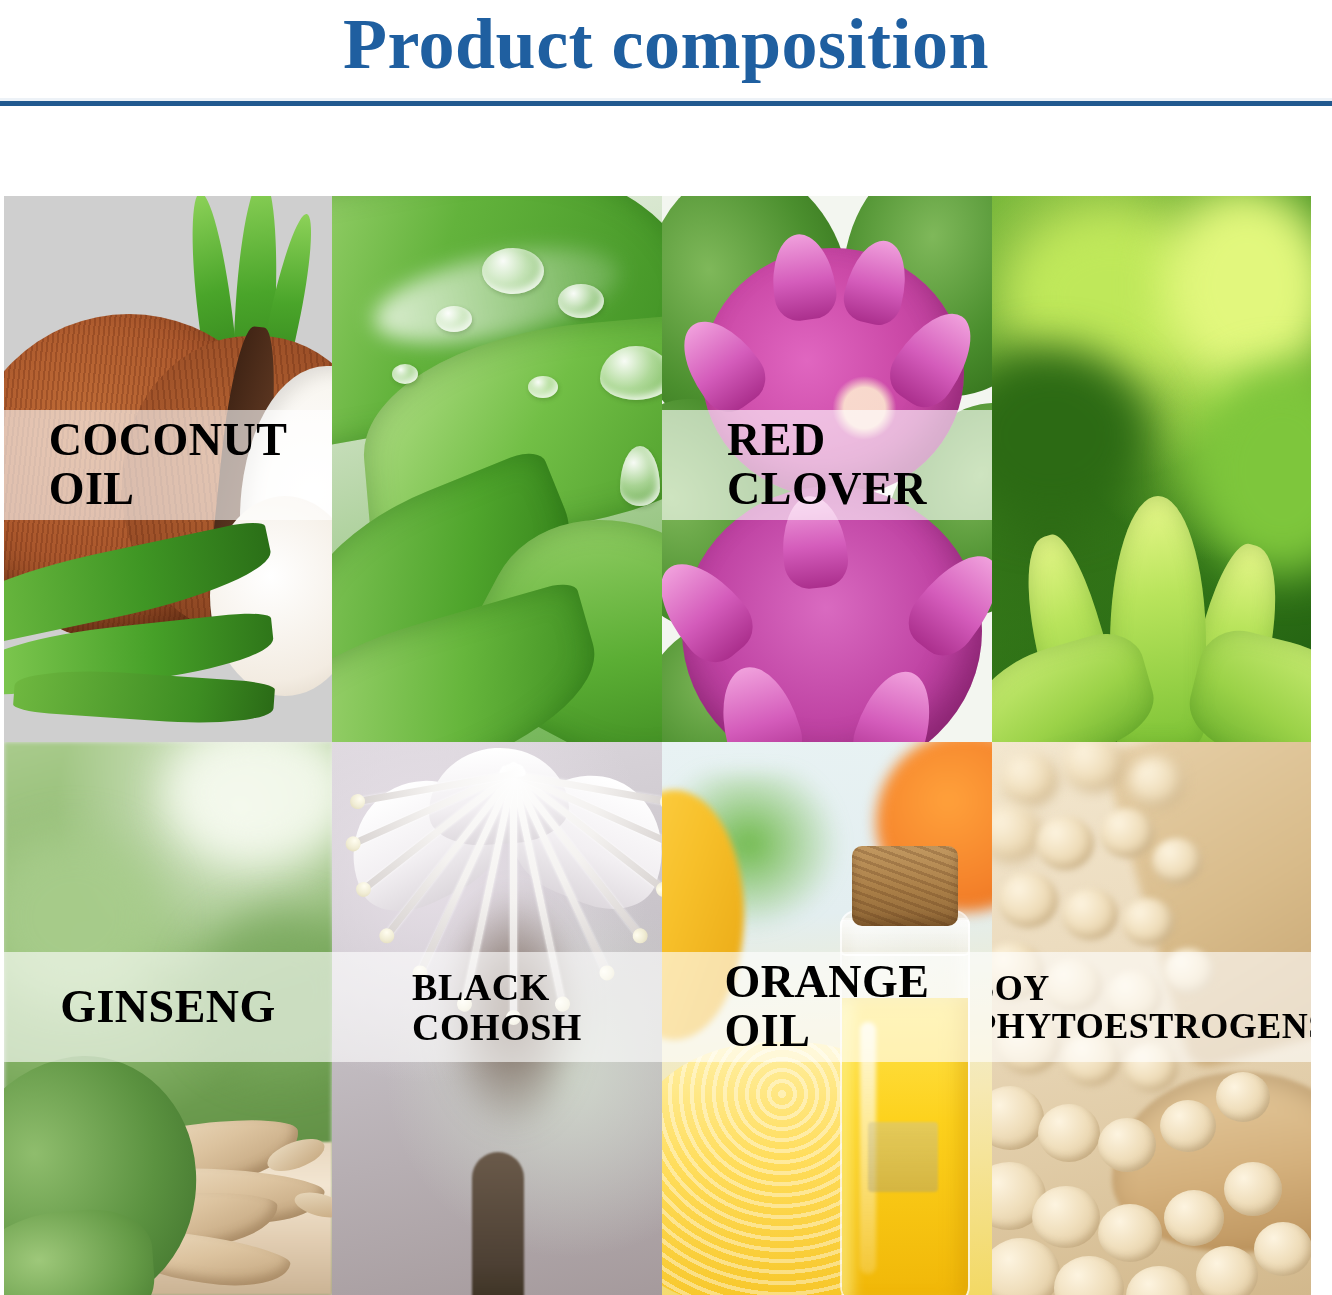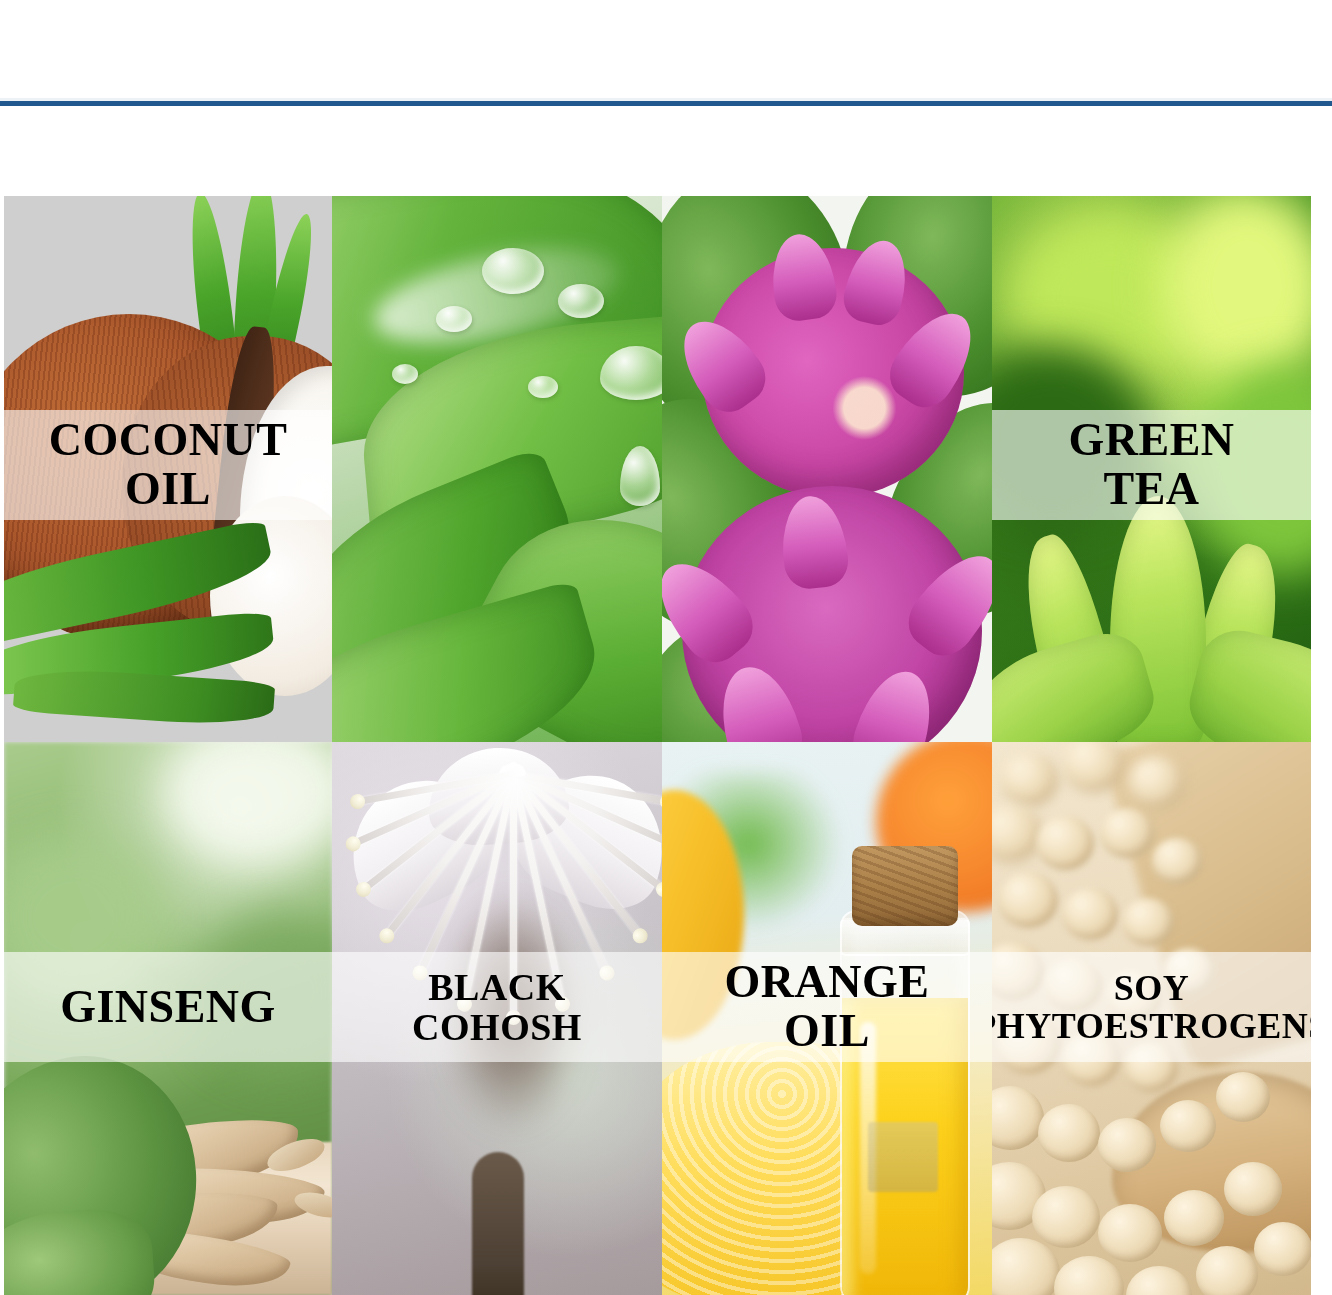--- a/index.html
+++ b/index.html
@@ -76,21 +76,20 @@
     overflow: hidden;
   }
   .label-band {
     position: absolute;
     left: 0;
     right: 0;
     background: rgba(255,255,255,0.62);
     display: flex;
     align-items: center;
     justify-content: center;
-    text-align: center;
     z-index: 6;
   }
   .label-text {
     font-family: "Liberation Serif", "DejaVu Serif", serif;
     font-weight: bold;
     color: #000000;
     line-height: 1.06;
     letter-spacing: 0.5px;
     text-transform: uppercase;
     white-space: pre-line;
@@ -443,20 +442,21 @@
     background: radial-gradient(circle at 34% 30%, #fdf4e0 0%, #f0dfbd 45%, #d7bd90 100%);
     box-shadow: inset -3px -4px 7px rgba(140,110,65,.32);
   }
   .bean-blur { filter: blur(3px); }
   .bean-blur2 { filter: blur(6px); }
 </style>
 </head>
 <body>
 
 <div class="header">
+  <div class="header-title">Product composition</div>
   <div class="header-rule-soft"></div>
   <div class="header-rule"></div>
 </div>
 
 <div class="grid">
 
   <div class="cell row1">
     <div class="cell-art">
       <div class="coco-bg"></div>
       <div class="frond frond-a"></div>
@@ -509,39 +509,39 @@
       <div class="petal" style="left:240px; top:112px; width:64px;  height:100px; transform:rotate(34deg);"></div>
       <div class="petal" style="left:110px; top:38px;  width:62px;  height:86px;  transform:rotate(-8deg);"></div>
       <div class="petal" style="left:186px; top:44px;  width:58px;  height:84px;  transform:rotate(14deg);"></div>
       <div class="cl-bloom2"></div>
       <div class="petal" style="left:6px;   top:360px; width:70px;  height:108px; transform:rotate(-40deg);"></div>
       <div class="petal" style="left:262px; top:352px; width:66px;  height:110px; transform:rotate(38deg);"></div>
       <div class="petal" style="left:120px; top:300px; width:64px;  height:92px;  transform:rotate(-6deg);"></div>
       <div class="petal" style="left:60px;  top:470px; width:74px;  height:106px; transform:rotate(-16deg);"></div>
       <div class="petal" style="left:198px; top:474px; width:70px;  height:104px; transform:rotate(18deg);"></div>
     </div>
+    <div class="label-band">
+      <span class="label-text fs-big">RED
+CLOVER</span>
+    </div>
   </div>
 
   <div class="cell row1">
     <div class="cell-art">
       <div class="tea-bg"></div>
       <div class="tea-blur tea-b1"></div>
       <div class="tea-blur tea-b2"></div>
       <div class="tea-blur tea-b3"></div>
       <div class="tea-blur tea-b4"></div>
       <div class="tl-stem"></div>
       <div class="tea-leaf tl-left"></div>
       <div class="tea-leaf tl-right"></div>
       <div class="tea-leaf tl-center"></div>
       <div class="tea-leaf tl-lowL"></div>
       <div class="tea-leaf tl-lowR"></div>
-    </div>
-    <div class="label-band">
-      <span class="label-text fs-big">GREEN
-TEA</span>
     </div>
   </div>
 
   <div class="cell row2">
     <div class="cell-art">
       <div class="gin-bg"></div>
       <div class="gin-bokeh gb1"></div>
       <div class="gin-bokeh gb2"></div>
       <div class="gin-bokeh gb3"></div>
       <div class="gin-table"></div>

